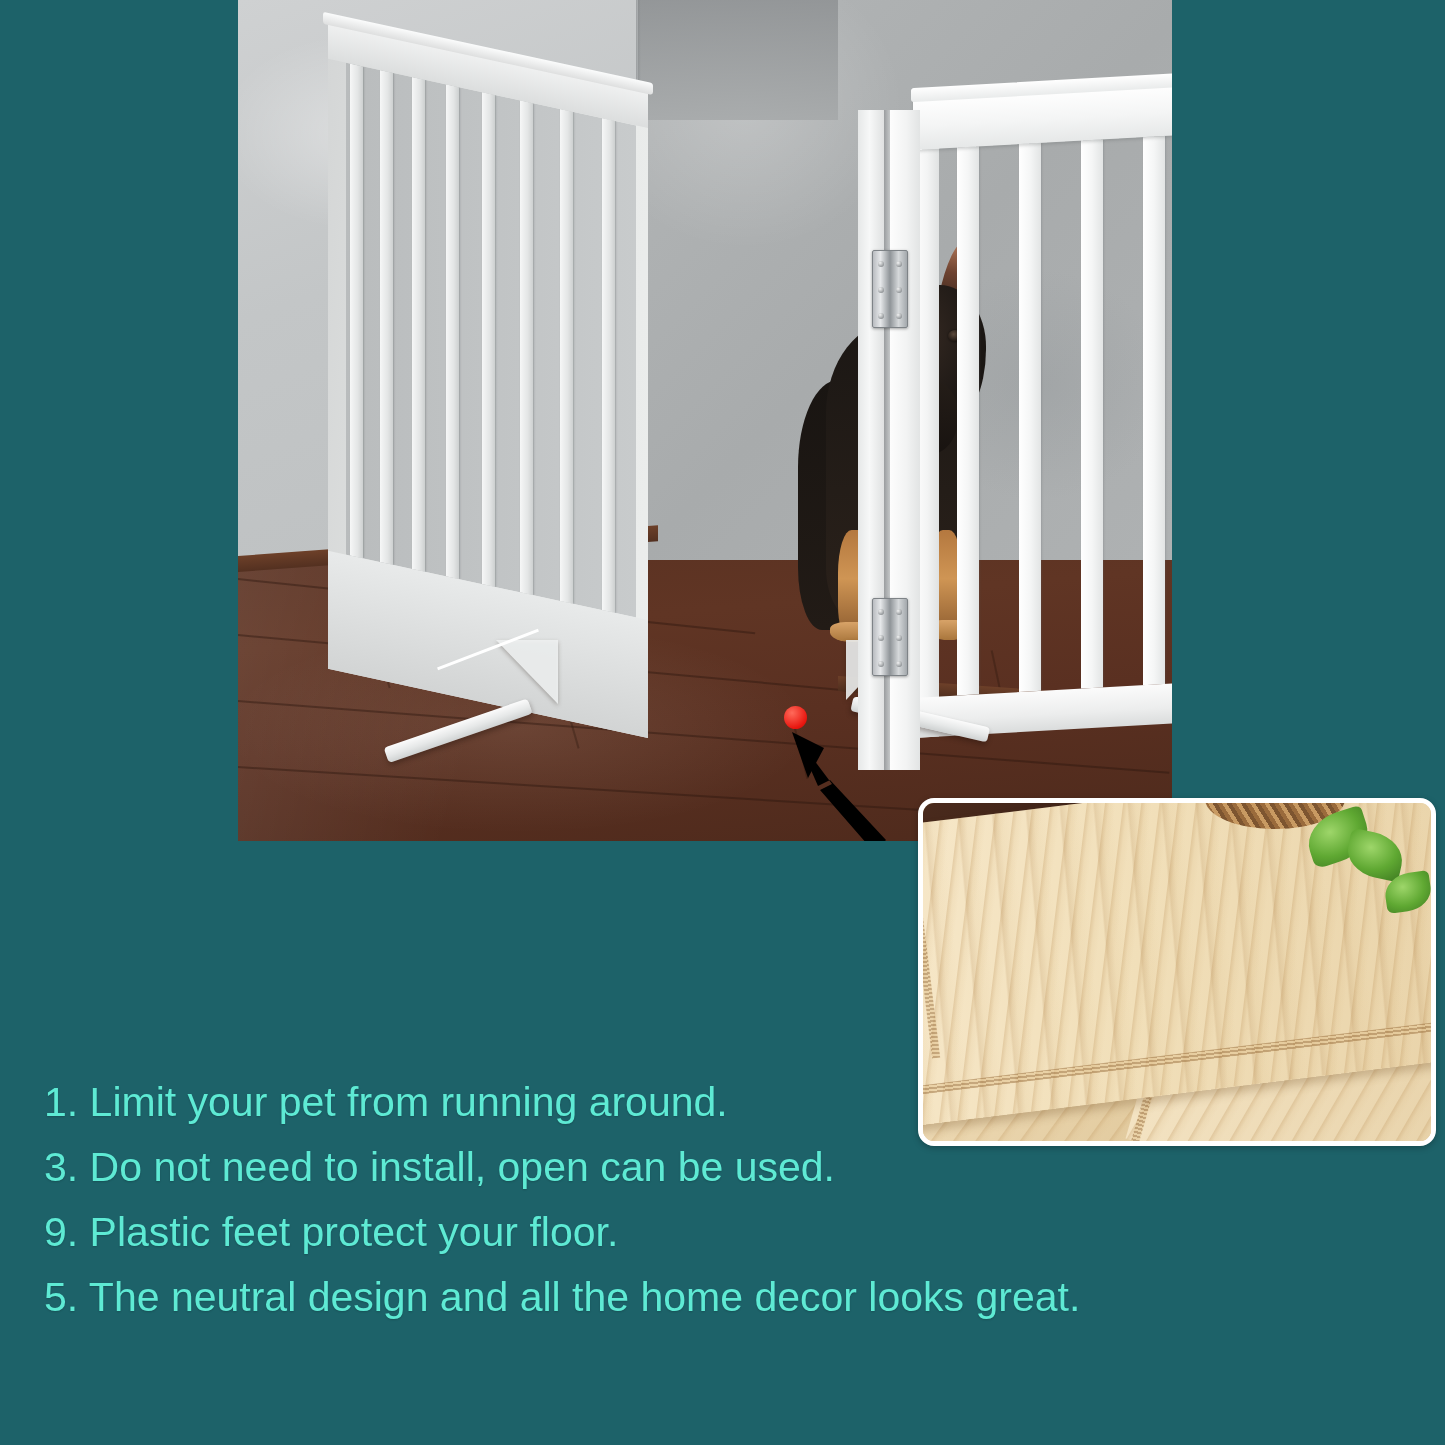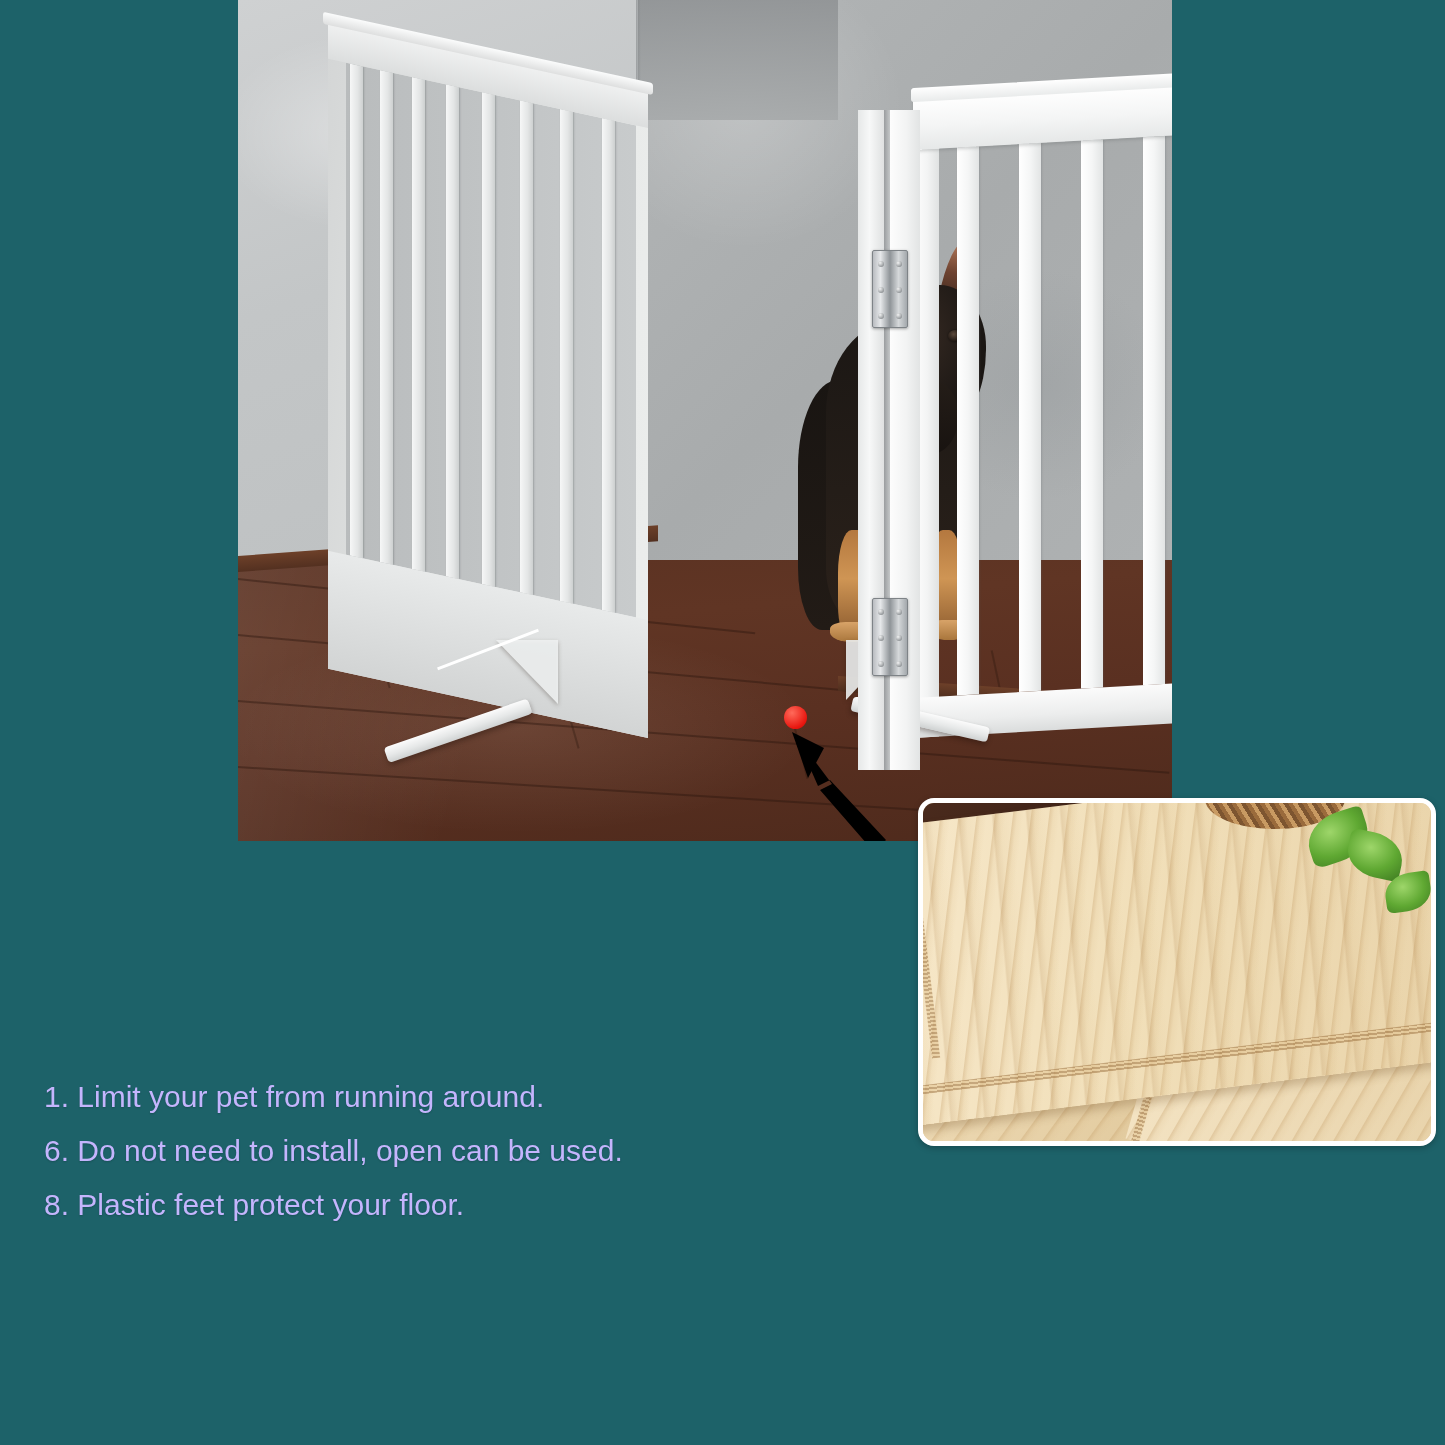--- a/index.html
+++ b/index.html
@@ -345,22 +345,22 @@
     letter-spacing: .5px;
     white-space: pre;
     text-shadow: 0 1px 2px rgba(0,0,0,.18);
   }
   #bullets {
     position: absolute;
     left: 44px; top: 1082px;
     width: 1380px;
   }
   .bullet {
-    font-size: 30px;
-    color: #c4b5fd;
+    font-size: 41px;
+    color: #5eead4;
     line-height: 1.0;
     margin-bottom: 24px;
     white-space: pre;
     text-shadow: 0 1px 2px rgba(0,0,0,.18);
   }
 </style>
 </head>
 <body>
 
 <div id="page" style="background: rgb(29, 98, 105);">
@@ -506,17 +506,18 @@
 
     <div class="basket" style="left:282px; top:-34px; width:140px; height:60px;"></div>
     <div class="ivy" style="left:384px; top:10px; width:62px; height:48px; border-radius:60% 12% 58% 18%; transform:rotate(-18deg);"></div>
     <div class="ivy" style="left:424px; top:30px; width:56px; height:44px; border-radius:16% 60% 14% 58%; transform:rotate(12deg);"></div>
     <div class="ivy" style="left:462px; top:70px; width:46px; height:38px; border-radius:58% 14% 56% 16%; transform:rotate(-8deg);"></div>
   </div>
 
 
   <div id="bullets">
     <div class="bullet">1. Limit your pet from running around.</div>
-    <div class="bullet">6. Do not need to install, open can be used.</div>
-    <div class="bullet">8. Plastic feet protect your floor.</div>
+    <div class="bullet">3. Do not need to install, open can be used.</div>
+    <div class="bullet">9. Plastic feet protect your floor.</div>
+    <div class="bullet">5. The neutral design and all the home decor looks great.</div>
   </div>
 
 </div>
 
 </body></html>

